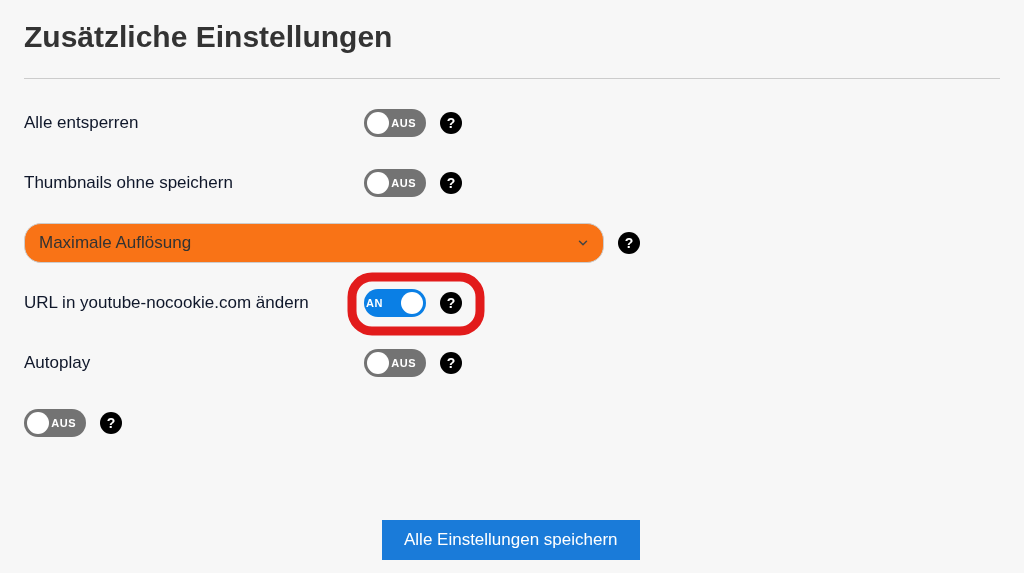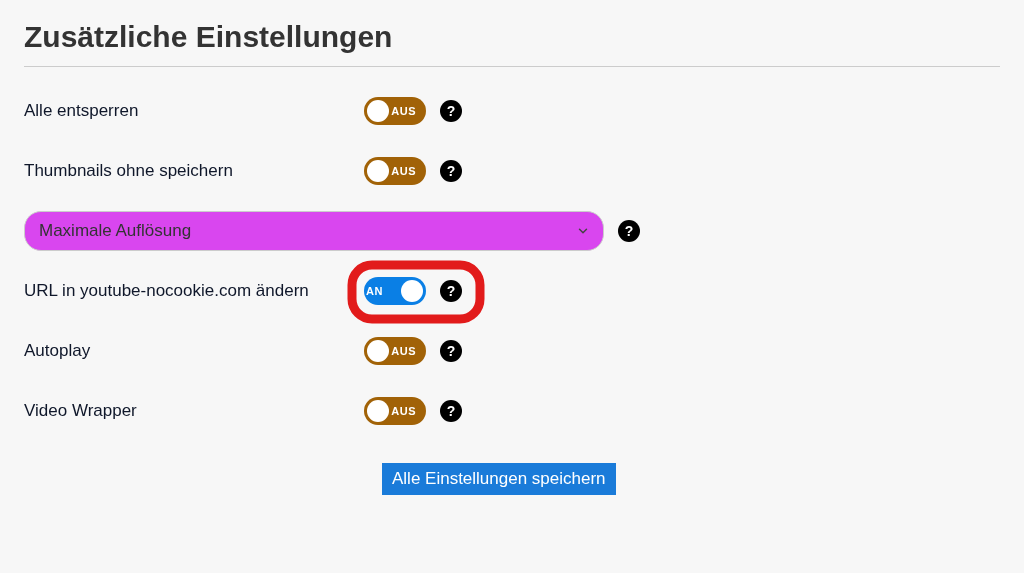--- a/index.html
+++ b/index.html
@@ -8,21 +8,21 @@
       background: #f7f7f7;
       width: 1024px;
       height: 573px;
       padding: 20px 24px;
       color: #222;
     }
     h1 {
       font-size: 30px;
       font-weight: 700;
       color: #333;
-      padding-bottom: 12px;
+      padding-bottom: 24px;
       border-bottom: 1px solid #ccc;
       margin-bottom: 22px;
     }
     .row {
       display: flex;
       align-items: center;
       min-height: 44px;
       margin-bottom: 16px;
     }
     .label-col {
@@ -41,21 +41,21 @@
     .toggle {
       width: 62px;
       height: 28px;
       border-radius: 14px;
       position: relative;
       cursor: pointer;
       display: flex;
       align-items: center;
     }
     .toggle.off {
-      background: #a16207;
+      background: #737373;
     }
     .toggle.on {
       background: #0a7fe5;
     }
     .toggle .knob {
       width: 22px;
       height: 22px;
       background: #fff;
       border-radius: 50%;
       position: absolute;
@@ -89,21 +89,21 @@
     
     .select-wrap {
       width: 580px;
       position: relative;
     }
     .select {
       width: 100%;
       height: 40px;
       border: 1px solid #ccc;
       border-radius: 17px;
-      background: #d946ef;
+      background: #f97316;
       font-size: 17px;
       color: #333;
       padding: 0 40px 0 14px;
       appearance: none;
       -webkit-appearance: none;
       text-align: left;
       cursor: pointer;
     }
     .chev {
       position: absolute;
@@ -123,29 +123,30 @@
       pointer-events: none;
     }
     
     .buttons-row {
       margin-top: 30px;
       display: flex;
       gap: 18px;
       margin-left: 358px;
     }
     .btn {
-      height: 32px;
-      padding: 0 10px;
+      height: 40px;
+      padding: 0 22px;
       font-size: 17px;
       border: none;
       cursor: pointer;
       color: #fff;
       display: inline-flex;
       align-items: center;
       justify-content: center;
+      margin-top: 45px;
     }
     .btn.primary { background: #1a7bd9; }
     .btn.secondary { background: #888; }
   </style>
 </head>
 <body>
 
 <h1>Zusätzliche Einstellungen</h1>
 
 <div class="row">
@@ -203,21 +204,20 @@
   <div class="control-col">
     <div class="toggle off">
       <span class="knob"></span>
       <span class="tlabel">AUS</span>
     </div>
     <span class="help">?</span>
   </div>
 </div>
 
 <div class="row">
-  <div class="label-col">Video Wrapper</div>
   <div class="control-col">
     <div class="toggle off">
       <span class="knob"></span>
       <span class="tlabel">AUS</span>
     </div>
     <span class="help">?</span>
   </div>
 </div>
 
 <div class="buttons-row">

